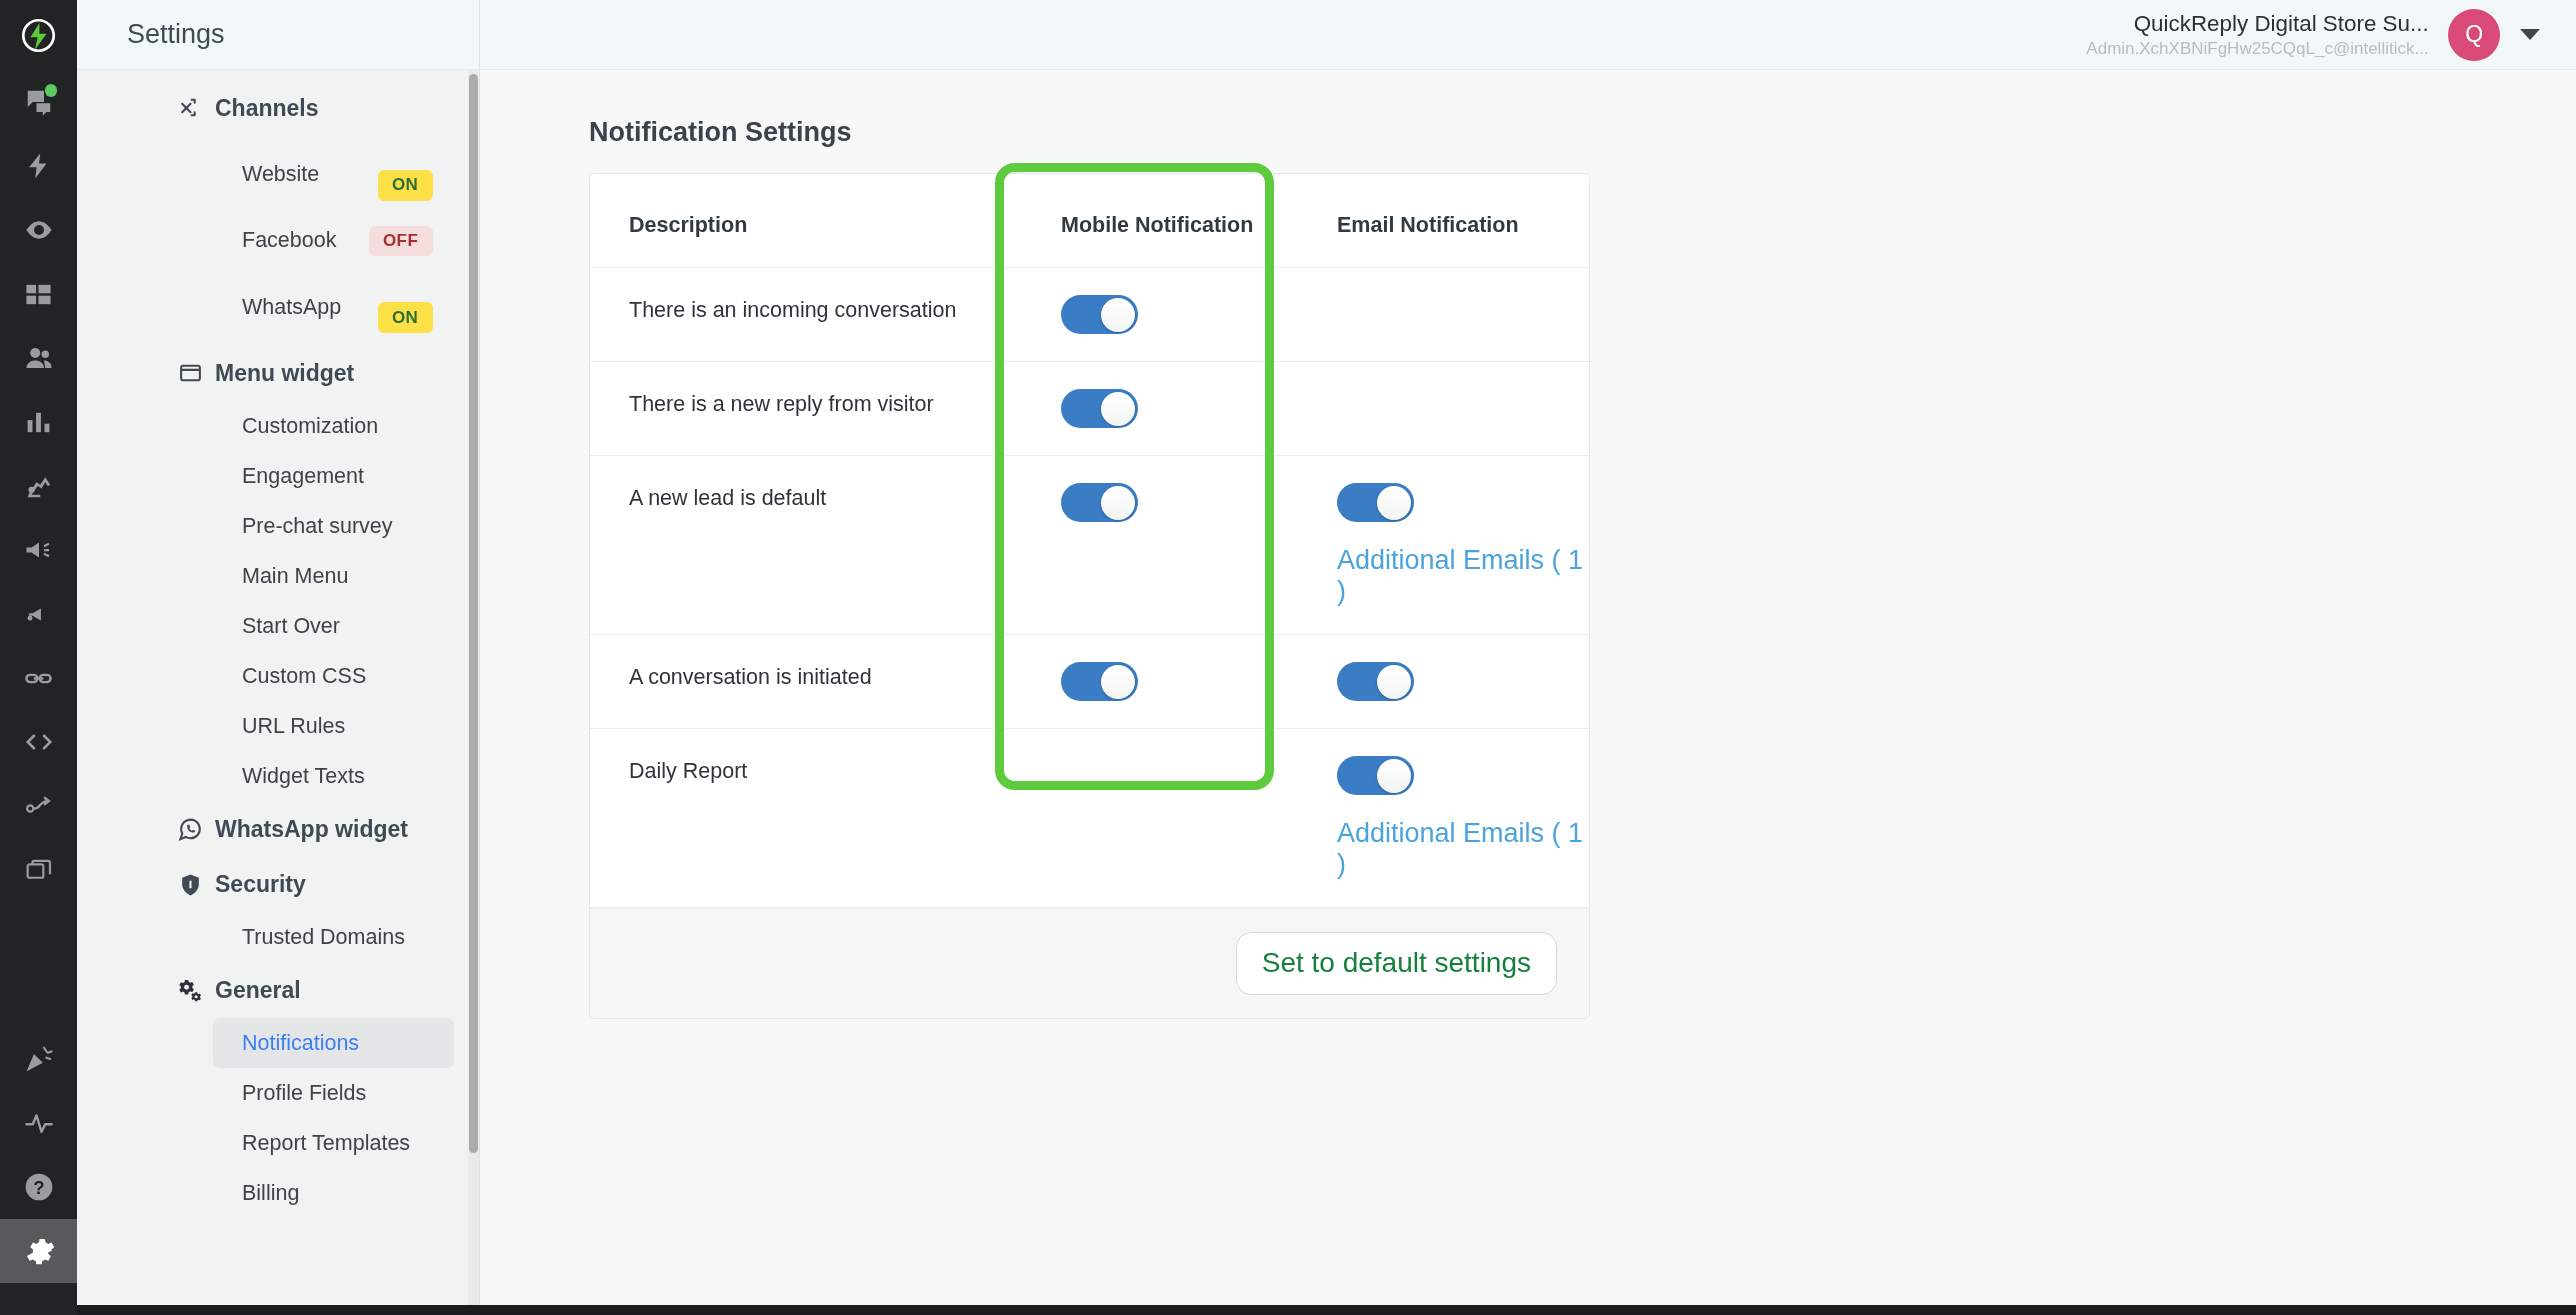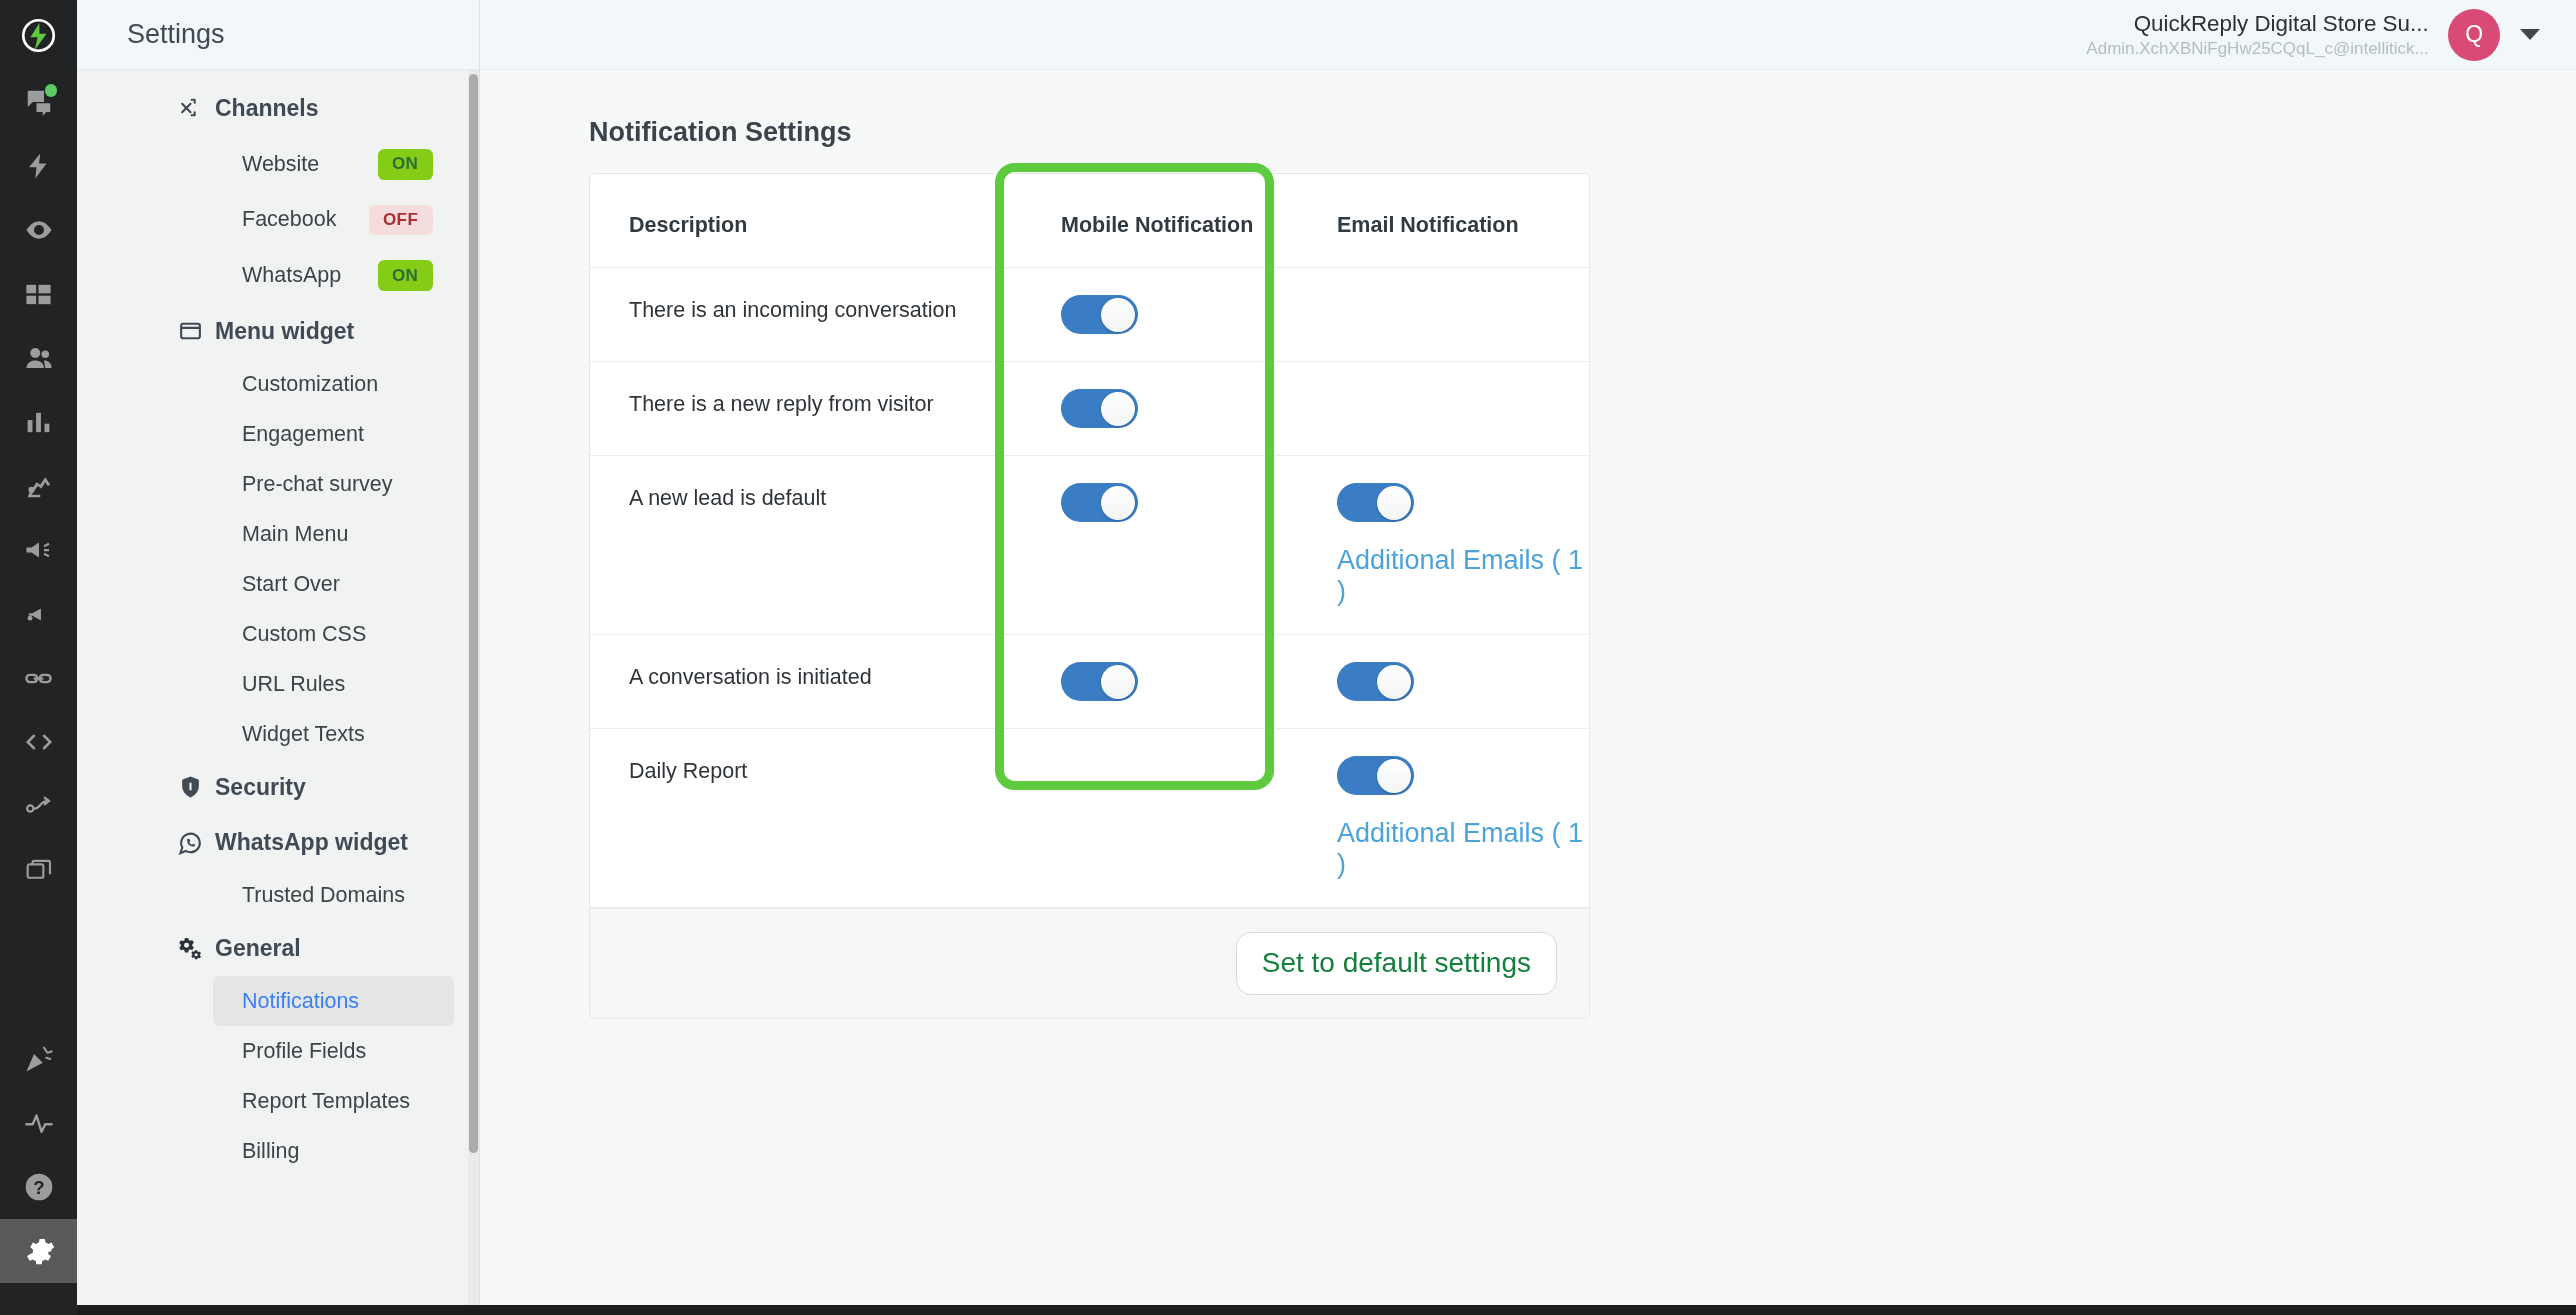--- a/index.html
+++ b/index.html
@@ -81,21 +81,21 @@
     border-radius: 7.2px;
     cursor: pointer;
   }
   .nav-item .ilabel { font-size: 21.5px; color: #3d4349; }
   .nav-item.active { background: #e4e5e6; }
   .nav-item.active .ilabel { color: #3c7ef3; }
   .pill {
     font-size: 17px; font-weight: bold; letter-spacing: 0.4px;
     padding: 5.4px 14.3px; border-radius: 6.3px;
   }
-  .pill.on  { background: #84cc16; color: #2c6e32; }
+  .pill.on  { background: #fde047; color: #2c6e32; margin-top: 21px; }
   .pill.off { background: #f6dddd; color: #a93030; }
 
   .sb-track {
     position: absolute; top: 0; right: 0; width: 10.7px; height: 1246px;
     background: #e9eaea;
   }
   .sb-thumb {
     position: absolute; right: 0.9px; top: 3.6px;
     width: 9px; height: 1079px; border-radius: 5.4px;
     background: #aaabab;
@@ -395,36 +395,36 @@
       </div>
       <div class="nav-item">
         <span class="ilabel">URL Rules</span>
       </div>
       <div class="nav-item">
         <span class="ilabel">Widget Texts</span>
       </div>
 
       <div class="nav-group">
         <span class="gicon">
+          <svg width="27" height="27" viewBox="0 0 24 24" fill="none" stroke="#3f4a55" stroke-width="1.8">
+            <path d="M3 21l1.7-5A8.3 8.3 0 1112 20.3a8.3 8.3 0 01-4.3-1.2L3 21z"></path>
+            <path d="M9 9c0 4 2 6 6 6 1 0 1.2-1 1.2-1.4l-2-1-.9 1c-1.2-.5-2-1.3-2.4-2.4l1-.9-1-2C10.5 8.3 9 8.3 9 9z" fill="#3f4a55" stroke="none"></path>
+          </svg>
+        </span>
+        <span class="glabel">WhatsApp widget</span>
+      </div>
+
+      <div class="nav-group">
+        <span class="gicon">
           <svg width="25" height="25" viewBox="0 0 24 24" fill="#3f4a55">
             <path d="M12 2l8 3v6c0 5-3.5 9-8 11-4.5-2-8-6-8-11V5z"></path>
             <path d="M12 8v7" stroke="#f1f2f2" stroke-width="2"></path>
           </svg>
         </span>
         <span class="glabel">Security</span>
-      </div>
-
-      <div class="nav-group">
-        <span class="gicon">
-          <svg width="27" height="27" viewBox="0 0 24 24" fill="none" stroke="#3f4a55" stroke-width="1.8">
-            <path d="M3 21l1.7-5A8.3 8.3 0 1112 20.3a8.3 8.3 0 01-4.3-1.2L3 21z"></path>
-            <path d="M9 9c0 4 2 6 6 6 1 0 1.2-1 1.2-1.4l-2-1-.9 1c-1.2-.5-2-1.3-2.4-2.4l1-.9-1-2C10.5 8.3 9 8.3 9 9z" fill="#3f4a55" stroke="none"></path>
-          </svg>
-        </span>
-        <span class="glabel">WhatsApp widget</span>
       </div>
       <div class="nav-item">
         <span class="ilabel">Trusted Domains</span>
       </div>
 
       <div class="nav-group">
         <span class="gicon">
           <svg width="27" height="27" viewBox="0 0 24 24" fill="#2b3138">
             <path d="M10 3l.3 1.8 1.5.8 1.7-.8 1.5 2.6-1.4 1.2v1.6l1.4 1.2-1.5 2.6-1.7-.8-1.5.8L10 16H7l-.3-1.8-1.5-.8-1.7.8L2 11.6l1.4-1.2V8.8L2 7.6l1.5-2.6 1.7.8 1.5-.8L7 3z"></path>
             <circle cx="8.5" cy="9.5" r="2.2" fill="#f1f2f2"></circle>

